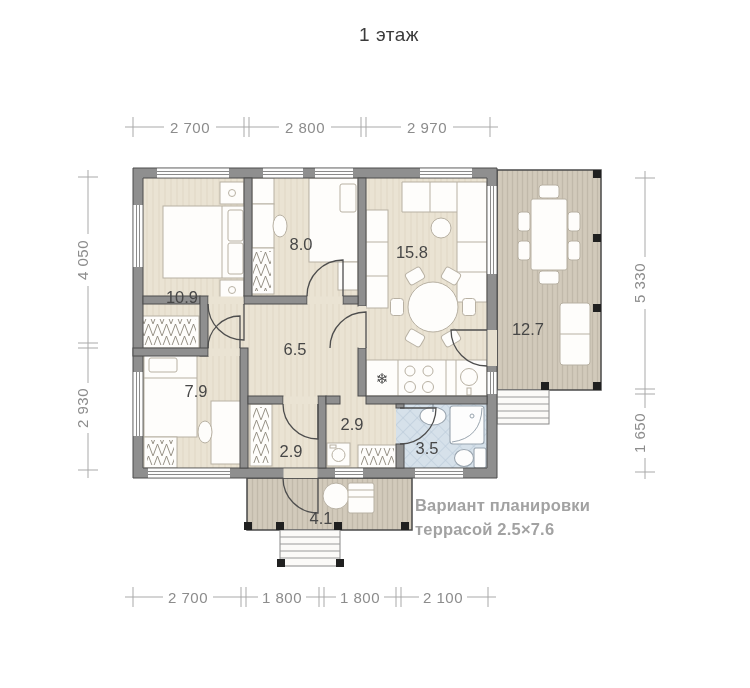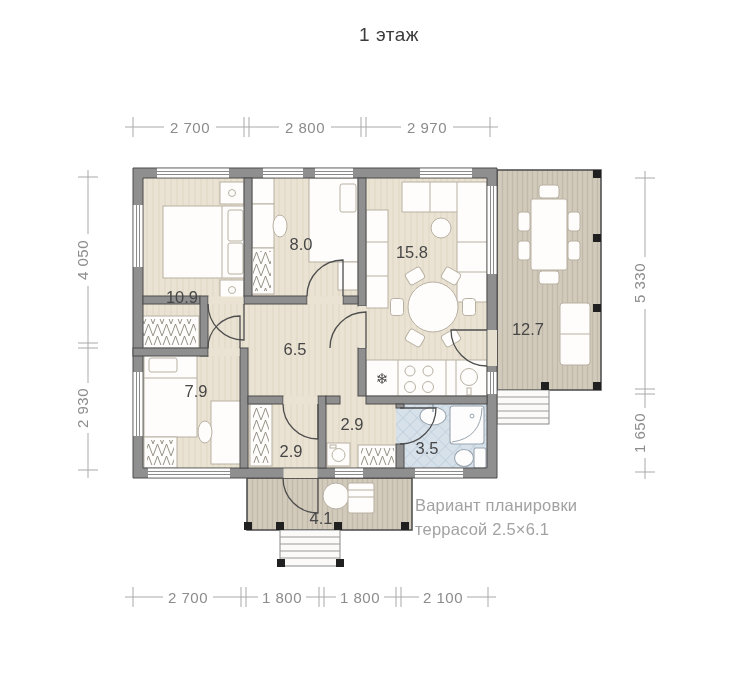--- a/index.html
+++ b/index.html
@@ -3,21 +3,21 @@
 <meta charset="utf-8">
 <style>
   html,body{margin:0;padding:0;background:#ffffff;}
   body{width:750px;height:688px;position:relative;overflow:hidden;
        font-family:"Liberation Sans", sans-serif;}
   .canvas{position:absolute;inset:0;width:750px;height:688px;}
   svg{position:absolute;left:0;top:0;}
   .page-title{position:absolute;top:24px;left:14px;width:750px;text-align:center;
       font-size:19px;color:#3b3b3b;letter-spacing:0.5px;}
   .annotation{position:absolute;left:415px;top:494px;font-size:16.5px;
-      color:#a2a2a2;line-height:23.5px;letter-spacing:0.2px;}
+      color:#a2a2a2;line-height:23.5px;letter-spacing:0.2px;font-weight:bold;}
   text{font-family:"Liberation Sans", sans-serif;}
   .room-label{font-size:16.5px;fill:#474747;}
   .dim-label{font-size:15px;fill:#8c8c8c;letter-spacing:0.5px;}
   .dimline{stroke:#a9a9a9;stroke-width:1;}
   .tick{stroke:#a9a9a9;stroke-width:1;}
   .wall{fill:#8f8f8f;stroke:#4d4d4d;stroke-width:1;}
   .furn{fill:#fefdfb;stroke:#b8b1a3;stroke-width:1;}
   .furnline{stroke:#b8b1a3;stroke-width:1;fill:none;}
   .door{stroke:#4e4e4e;stroke-width:1.3;fill:none;}
   .winframe{stroke:#8a8a8a;stroke-width:1;}
@@ -343,16 +343,16 @@
     <rect x="635" y="408" width="20" height="50" fill="#ffffff"></rect>
     <text class="dim-label" x="645" y="283" text-anchor="middle" transform="rotate(-90 645 283)">5 330</text>
     <text class="dim-label" x="645" y="433" text-anchor="middle" transform="rotate(-90 645 433)">1 650</text>
   </g>
 </svg>
 
 <div class="page-title">1 этаж</div>
 
 <div class="annotation">
   <div>Вариант планировки</div>
-  <div>террасой 2.5×6.1</div>
+  <div>террасой 2.5×7.6</div>
 </div>
 
 </div>
 
 </body></html>

